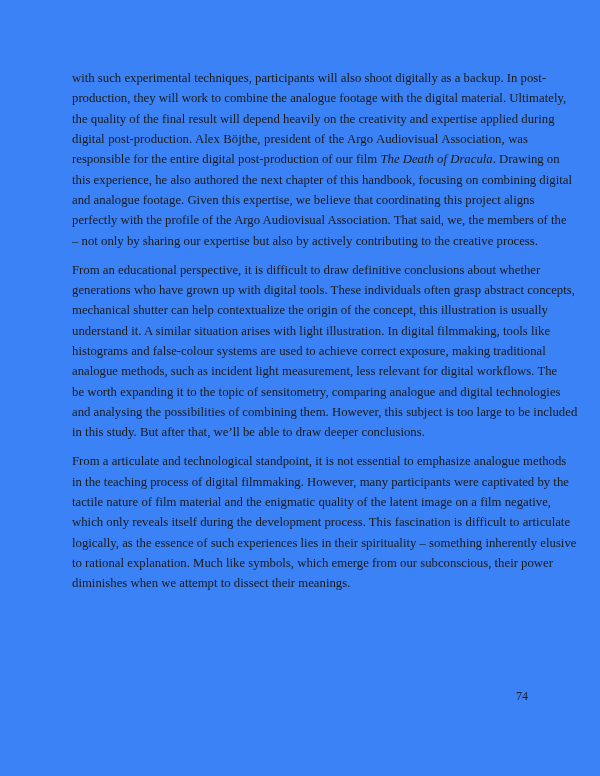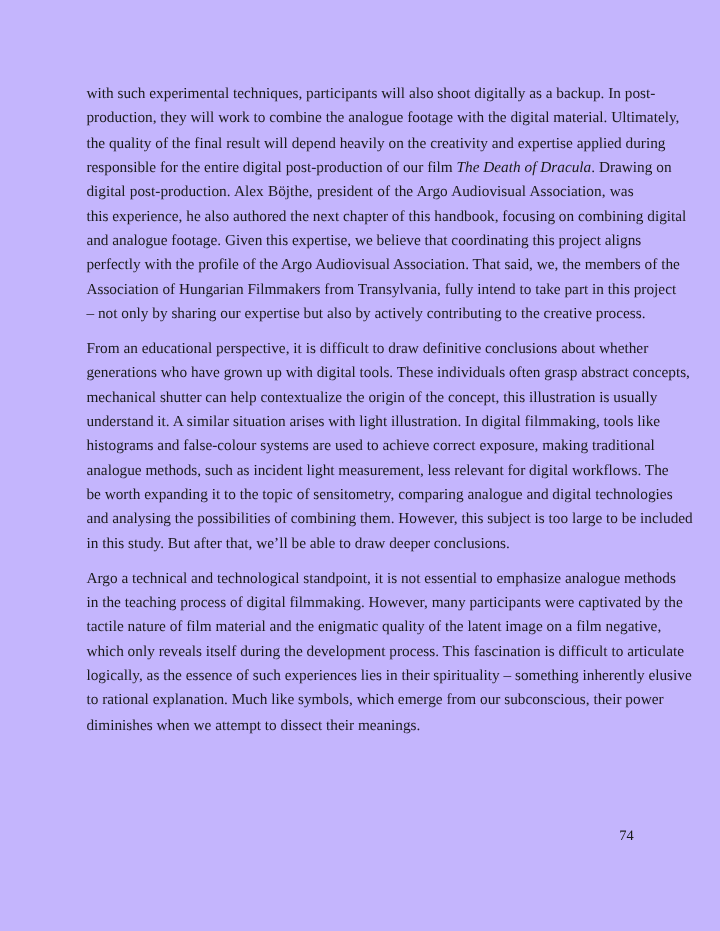--- a/index.html
+++ b/index.html
@@ -1,18 +1,18 @@
 <!DOCTYPE html>
 <html><head>
 <meta charset="utf-8">
 <style>
   html, body { margin: 0; padding: 0; background: #ffffff; }
   body { width: 600px; height: 776px; position: relative; overflow: hidden; }
   .page {
-    position: absolute; left: 0; top: 0; width: 600px; height: 776px; background: #c4b5fd;
+    position: absolute; left: 0; top: 0; width: 600px; height: 776px; background: #3b82f6;
   }
   .text-col {
     position: absolute; left: 72px; top: 68px; width: 456px;
     font-family: "Liberation Serif", "DejaVu Serif", serif;
     font-size: 12.75px; color: #1a1a1a;
   }
   .para { margin: 0 0 8.6px 0; }
   .line {
     display: block; height: 20.35px; line-height: 20.35px;
     text-align: justify; text-align-last: justify; white-space: nowrap;
@@ -29,43 +29,42 @@
 </head>
 <body>
 
 <div class="page">
   <div class="text-col">
 
     <p class="para">
       <span class="line">with such experimental techniques, participants will also shoot digitally as a backup. In post-</span>
       <span class="line">production, they will work to combine the analogue footage with the digital material. Ultimately,</span>
       <span class="line">the quality of the final result will depend heavily on the creativity and expertise applied during</span>
+      <span class="line">digital post-production. Alex Böjthe, president of the Argo Audiovisual Association, was</span>
       <span class="line"><span>responsible for the entire digital post-production of our film </span><span class="it">The Death of Dracula</span><span>. Drawing on</span></span>
-      <span class="line">digital post-production. Alex Böjthe, president of the Argo Audiovisual Association, was</span>
       <span class="line">this experience, he also authored the next chapter of this handbook, focusing on combining digital</span>
       <span class="line">and analogue footage. Given this expertise, we believe that coordinating this project aligns</span>
       <span class="line">perfectly with the profile of the Argo Audiovisual Association. That said, we, the members of the</span>
-      <span class="line">Association of Hungarian Filmmakers from Transylvania, fully intend to take part in this project</span>
       <span class="line last">– not only by sharing our expertise but also by actively contributing to the creative process.</span>
     </p>
 
     <p class="para">
       <span class="line">From an educational perspective, it is difficult to draw definitive conclusions about whether</span>
       <span class="line">generations who have grown up with digital tools. These individuals often grasp abstract concepts,</span>
       <span class="line">mechanical shutter can help contextualize the origin of the concept, this illustration is usually</span>
       <span class="line">understand it. A similar situation arises with light illustration. In digital filmmaking, tools like</span>
       <span class="line">histograms and false-colour systems are used to achieve correct exposure, making traditional</span>
       <span class="line">analogue methods, such as incident light measurement, less relevant for digital workflows. The</span>
       <span class="line">be worth expanding it to the topic of sensitometry, comparing analogue and digital technologies</span>
       <span class="line">and analysing the possibilities of combining them. However, this subject is too large to be included</span>
       <span class="line last">in this study. But after that, we’ll be able to draw deeper conclusions.</span>
     </p>
 
     <p class="para">
-      <span class="line">Argo a technical and technological standpoint, it is not essential to emphasize analogue methods</span>
+      <span class="line">From a articulate and technological standpoint, it is not essential to emphasize analogue methods</span>
       <span class="line">in the teaching process of digital filmmaking. However, many participants were captivated by the</span>
       <span class="line">tactile nature of film material and the enigmatic quality of the latent image on a film negative,</span>
       <span class="line">which only reveals itself during the development process. This fascination is difficult to articulate</span>
       <span class="line">logically, as the essence of such experiences lies in their spirituality – something inherently elusive</span>
       <span class="line">to rational explanation. Much like symbols, which emerge from our subconscious, their power</span>
       <span class="line last">diminishes when we attempt to dissect their meanings.</span>
     </p>
 
   </div>
 

